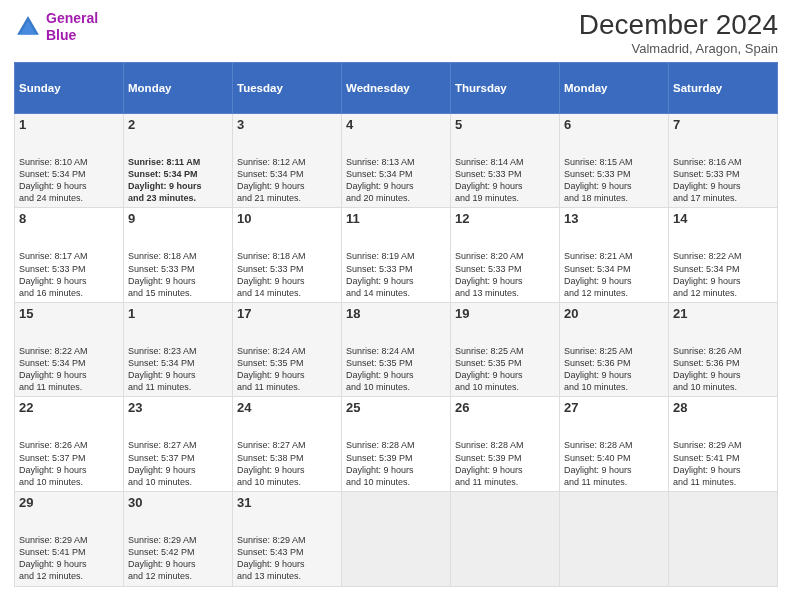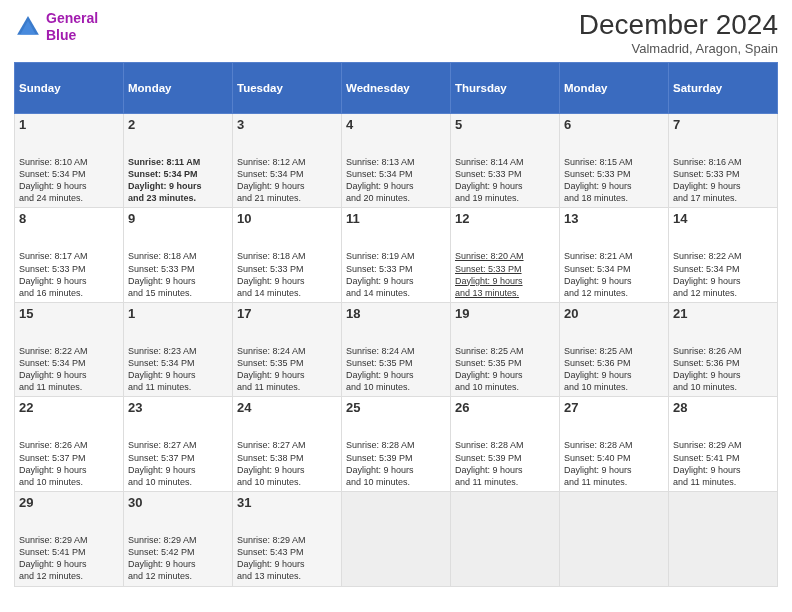--- a/index.html
+++ b/index.html
@@ -206,21 +206,21 @@
           </td>
           <td>
             <span class="day-number">11</span>
             <div class="cell-content" style="white-space: pre-line;">Sunrise: 8:19 AM
 Sunset: 5:33 PM
 Daylight: 9 hours
 and 14 minutes.</div>
           </td>
           <td>
             <span class="day-number">12</span>
-            <div class="cell-content" style="white-space: pre-line; text-decoration: underline;">Sunrise: 8:20 AM
+            <div class="cell-content" style="white-space: pre-line;">Sunrise: 8:20 AM
 Sunset: 5:33 PM
 Daylight: 9 hours
 and 13 minutes.</div>
           </td>
           <td>
             <span class="day-number">13</span>
             <div class="cell-content" style="white-space: pre-line;">Sunrise: 8:21 AM
 Sunset: 5:34 PM
 Daylight: 9 hours
 and 12 minutes.</div>

